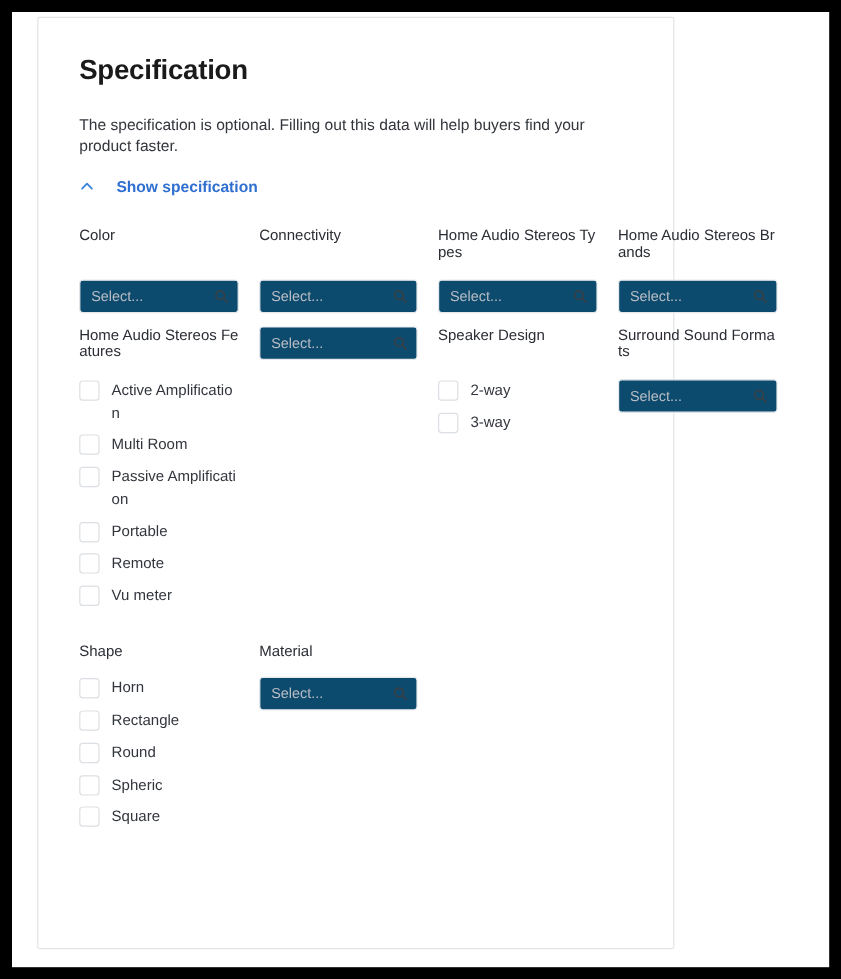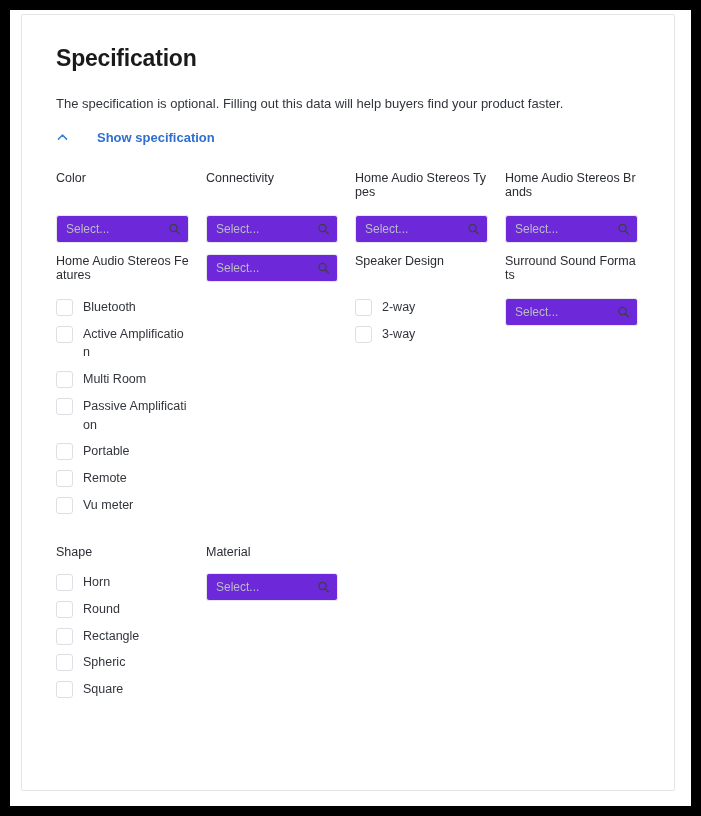--- a/index.html
+++ b/index.html
@@ -21,23 +21,23 @@
     position: absolute;
     left: 10px;
     top: 10px;
     width: 681px;
     height: 796px;
     background: #ffffff;
   }
 
   .card {
     position: absolute;
-    left: 11px;
+    left: 21px;
     top: 4px;
-    width: 654px;
+    width: 531px;
     height: 777px;
     background: #ffffff;
     border: 1px solid #e2e4e7;
     border-radius: 2px;
   }
 
   .card-inner {
     padding: 30px 34px 20px 34px;
   }
 
@@ -53,21 +53,21 @@
   .page-desc {
     font-size: 13px;
     color: #32363c;
     margin: 0 0 17px 0;
     line-height: 1.4;
   }
 
   .toggle-row {
     display: flex;
     align-items: center;
-    gap: 28px;
+    gap: 18px;
     margin: 0 0 26px 0;
     cursor: pointer;
     width: max-content;
   }
   .chevron-icon {
     display: inline-flex;
     align-items: center;
     justify-content: center;
     width: 13px;
     height: 13px;
@@ -99,21 +99,21 @@
     overflow-wrap: anywhere;
   }
   .label-tall { min-height: 30px; }
 
   
   .select-box {
     position: relative;
     height: 28px;
     border: 1px solid #e6e8eb;
     border-radius: 3px;
-    background: #6d28d9;
+    background: #0c4a6e;
     display: flex;
     align-items: center;
     padding: 0 26px 0 9px;
     cursor: pointer;
   }
   .select-placeholder {
     font-size: 12px;
     color: #b9bdc4;
     white-space: nowrap;
     overflow: hidden;
@@ -228,24 +228,20 @@
                 </span>
               </div>
             </div>
           </div>
           <div class="spec-row row-gap-2">
             <div class="field">
               <div class="field-label label-tall">Home Audio Stereos Features</div>
               <ul class="check-list">
                 <li class="check-item">
                   <span class="check-box"></span>
-                  <span class="check-label">Bluetooth</span>
-                </li>
-                <li class="check-item">
-                  <span class="check-box"></span>
                   <span class="check-label">Active Amplification</span>
                 </li>
                 <li class="check-item">
                   <span class="check-box"></span>
                   <span class="check-label">Multi Room</span>
                 </li>
                 <li class="check-item">
                   <span class="check-box"></span>
                   <span class="check-label">Passive Amplification</span>
                 </li>
@@ -303,25 +299,25 @@
           <div class="spec-row row-gap-2">
             <div class="field">
               <div class="field-label">Shape</div>
               <ul class="check-list">
                 <li class="check-item">
                   <span class="check-box"></span>
                   <span class="check-label">Horn</span>
                 </li>
                 <li class="check-item">
                   <span class="check-box"></span>
+                  <span class="check-label">Rectangle</span>
+                </li>
+                <li class="check-item">
+                  <span class="check-box"></span>
                   <span class="check-label">Round</span>
-                </li>
-                <li class="check-item">
-                  <span class="check-box"></span>
-                  <span class="check-label">Rectangle</span>
                 </li>
                 <li class="check-item">
                   <span class="check-box"></span>
                   <span class="check-label">Spheric</span>
                 </li>
                 <li class="check-item">
                   <span class="check-box"></span>
                   <span class="check-label">Square</span>
                 </li>
               </ul>

